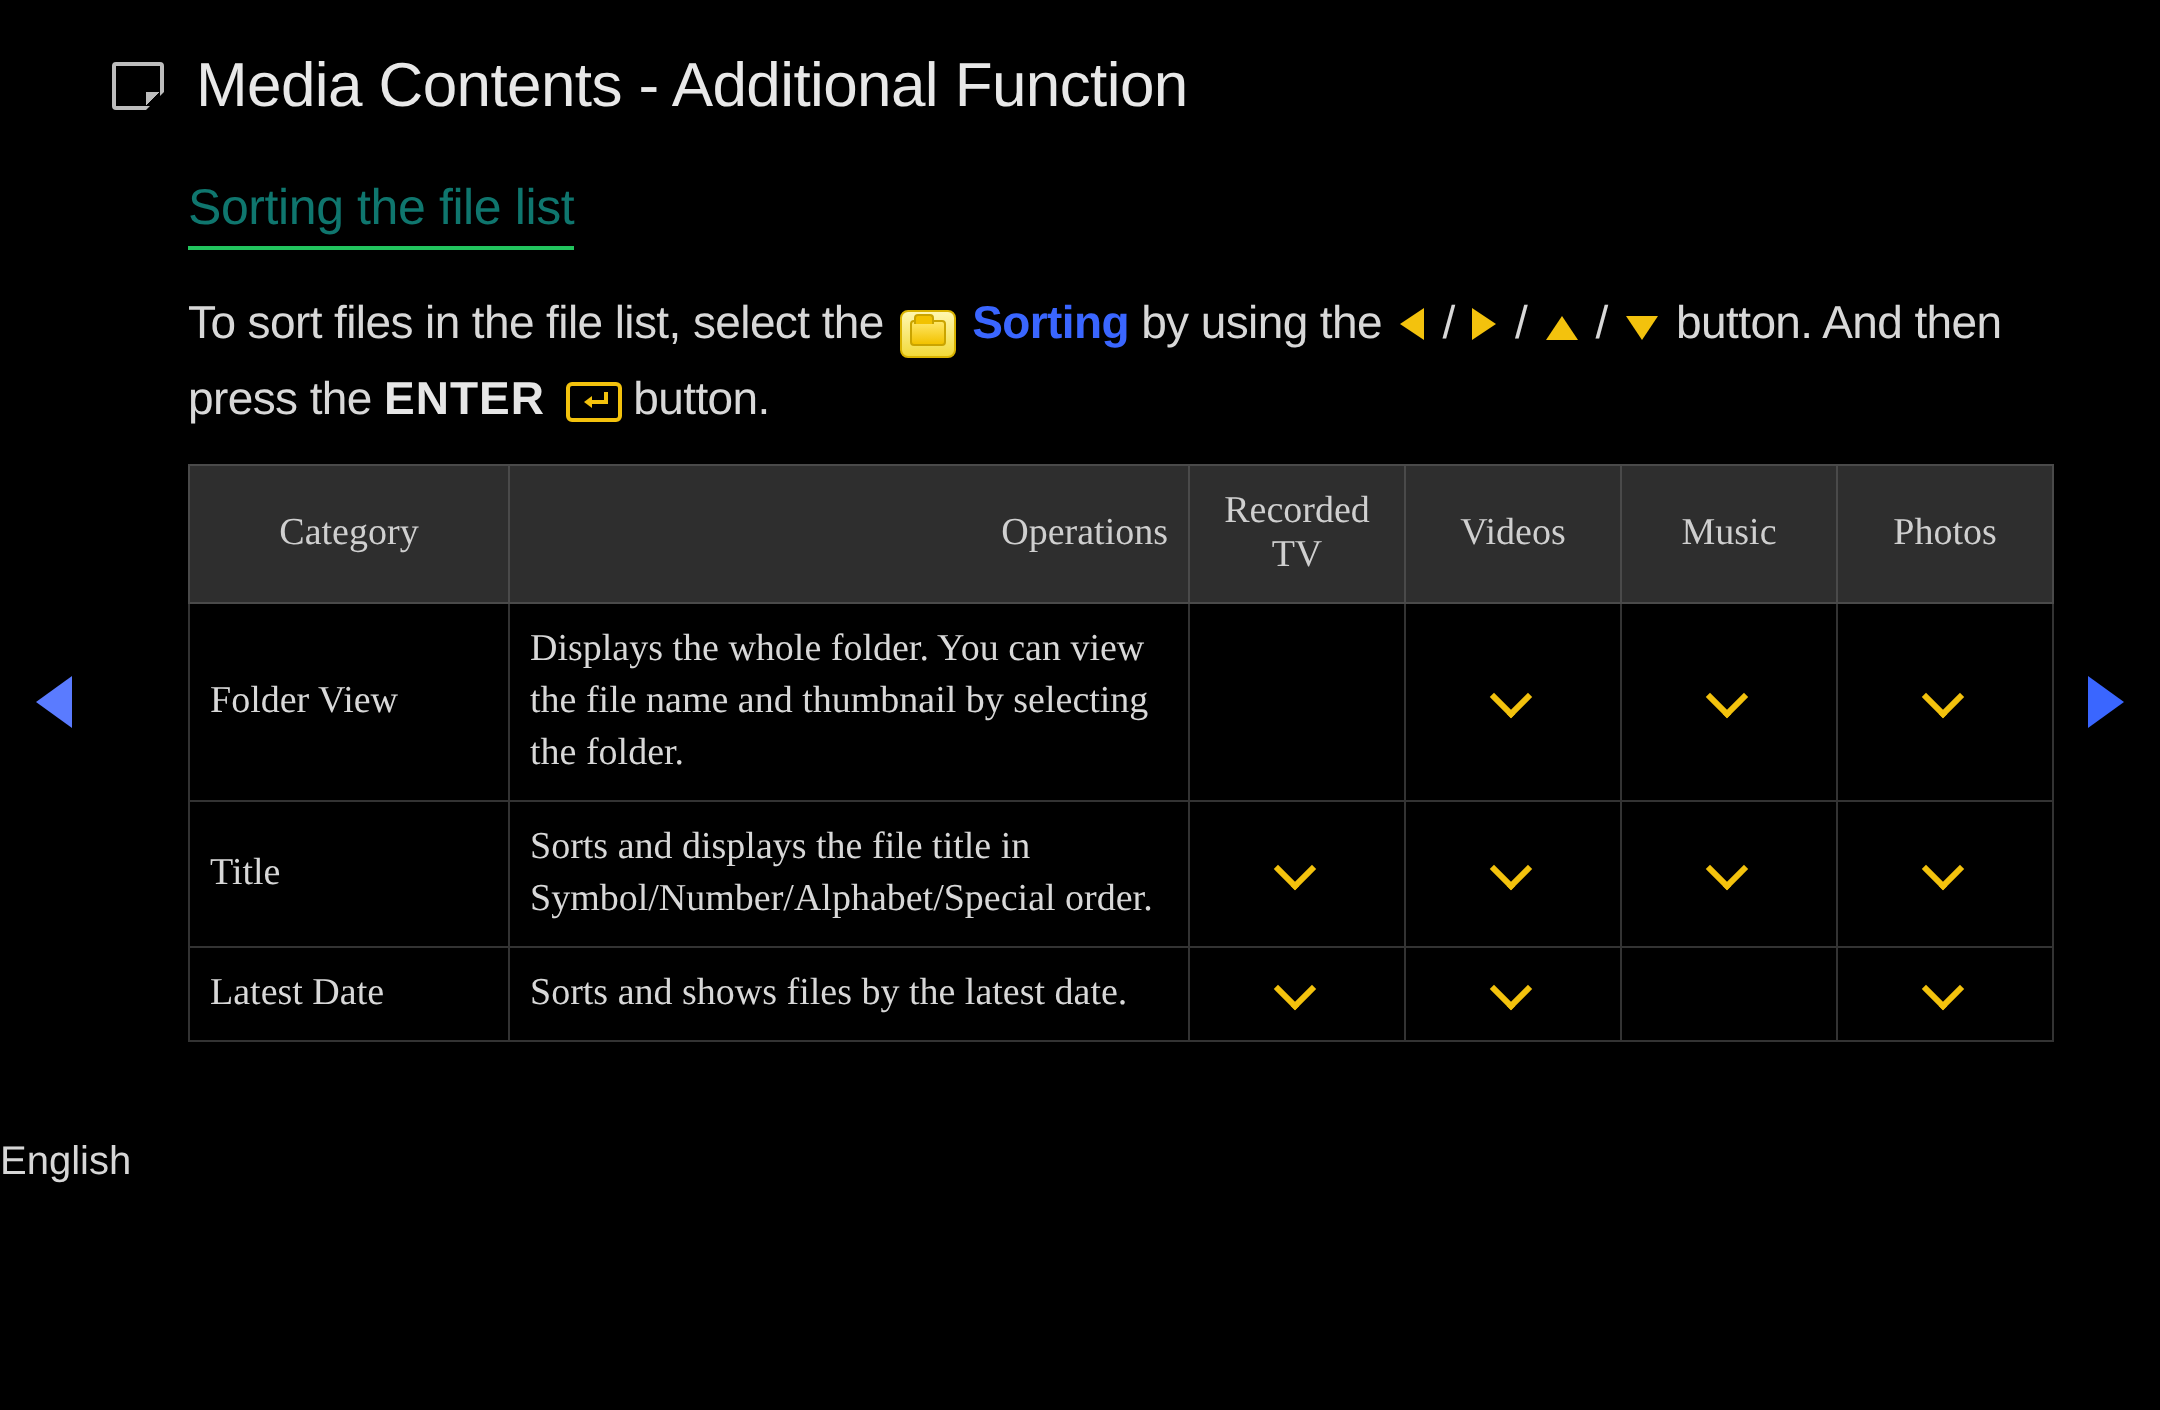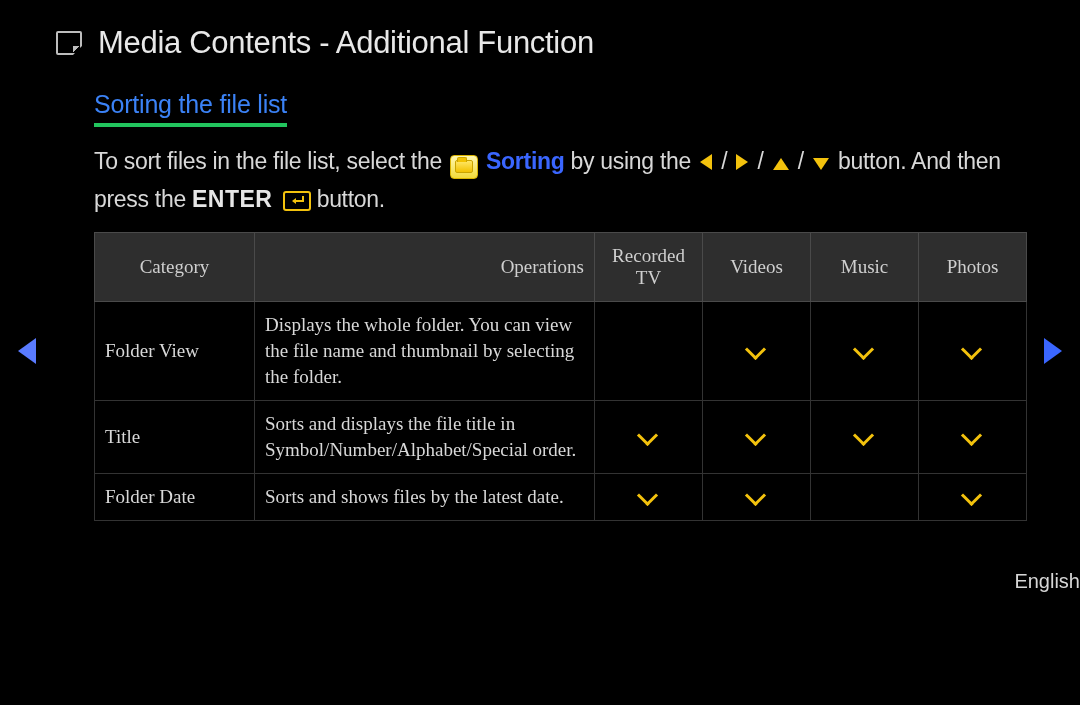--- a/index.html
+++ b/index.html
@@ -49,23 +49,23 @@
   }
   .title-text {
     font-size: 31px;
     color: #e8e8e8;
     letter-spacing: -0.3px;
   }
   .section-heading {
     position: absolute;
     left: 94px; top: 90px;
     font-size: 25px;
-    color: #3b82f6;
+    color: #0f766e;
     padding-bottom: 4px;
-    border-bottom: 4px solid #22c55e;
+    border-bottom: 2px solid #22c55e;
     letter-spacing: -0.2px;
   }
   .intro {
     position: absolute;
     left: 94px; top: 142px;
     right: 60px;
     font-size: 23px;
     line-height: 38px;
     color: #d8d8d8;
     letter-spacing: -0.3px;
@@ -212,21 +212,21 @@
   }
   .nav-right {
     right: 18px;
     border-top: 13px solid transparent;
     border-bottom: 13px solid transparent;
     border-left: 18px solid #3a66ff;
   }
   .footer-lang {
     position: absolute;
     left: 0; right: 0; bottom: 16px;
-    text-align: right;
+    text-align: left;
     font-size: 20px;
     color: #d6d6d6;
   }
 </style>
 </head>
 <body>
 
 <div class="page">
 
   <div class="title-row">
@@ -292,21 +292,21 @@
           </tr>
           <tr>
             <td class="cat-link">Title</td>
             <td>Sorts and displays the file title in Symbol/Number/Alphabet/Special order.</td>
             <td class="cell-center"><span class="chev"></span></td>
             <td class="cell-center"><span class="chev"></span></td>
             <td class="cell-center"><span class="chev"></span></td>
             <td class="cell-center"><span class="chev"></span></td>
           </tr>
           <tr>
-            <td class="cat-link">Folder Date</td>
+            <td class="cat-link">Latest Date</td>
             <td>Sorts and shows files by the latest date.</td>
             <td class="cell-center"><span class="chev"></span></td>
             <td class="cell-center"><span class="chev"></span></td>
             <td class="cell-center"></td>
             <td class="cell-center"><span class="chev"></span></td>
           </tr>
         </tbody>
     </table>
   </div>
 

